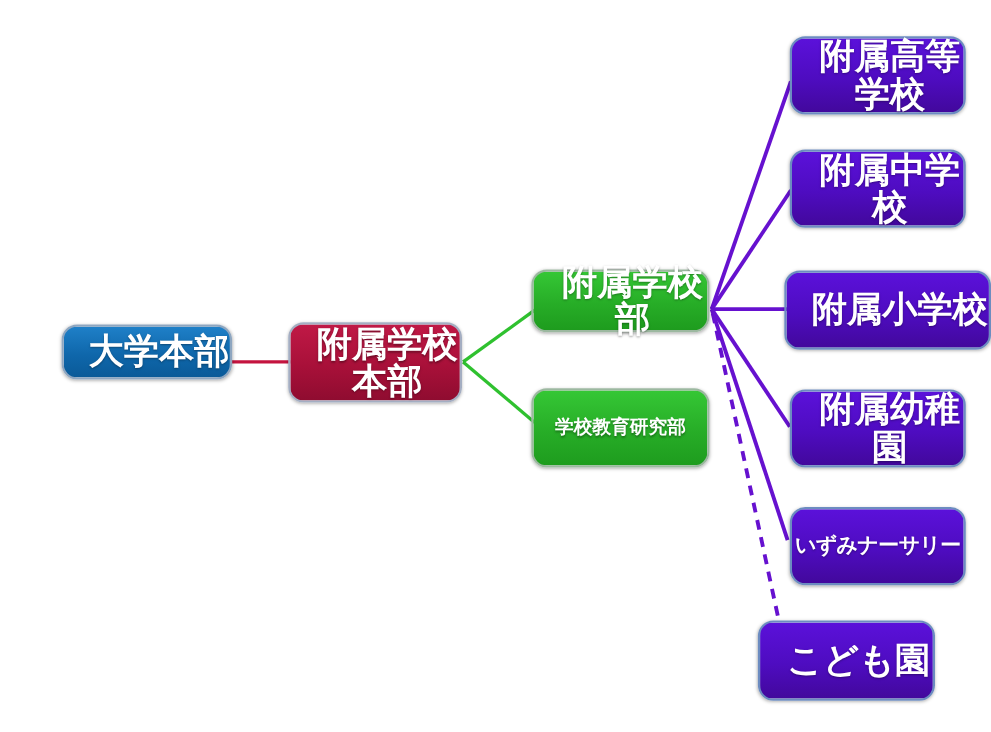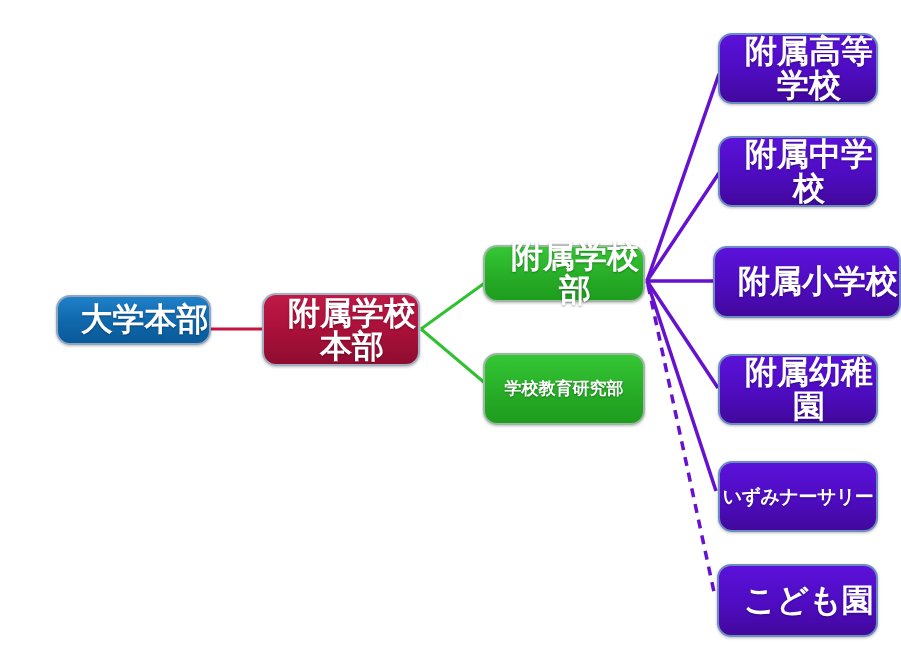--- a/index.html
+++ b/index.html
@@ -40,21 +40,21 @@
 
   .n-univ    {left:56px;  top:295px; width:155px; height:50px;}
   .n-hq      {left:262px; top:293px; width:158px; height:73px;}
   .n-dept    {left:483px; top:245px; width:162px; height:57px;}
   .n-research{left:483px; top:353px; width:162px; height:72px;}
   .n-high    {left:718px; top:33px;  width:160px; height:71px;}
   .n-jhs     {left:718px; top:136px; width:160px; height:71px;}
   .n-elem    {left:713px; top:246px; width:188px; height:72px;text-align:center;}
   .n-kind    {left:718px; top:354px; width:160px; height:71px;}
   .n-izumi   {left:718px; top:461px; width:160px; height:71px;}
-  .n-kodomo  {left:717px; top:564px; width:161px; height:73px;}
+  .n-kodomo  {left:689px; top:564px; width:161px; height:73px;}
 </style>
 </head>
 <body>
 
 <div id="canvas">
 
   <svg id="edges" width="901" height="665" viewBox="0 0 901 665">
     <line x1="211" y1="329" x2="264" y2="329" stroke="#c4143f" stroke-width="3"></line>
     <line x1="421" y1="329" x2="486" y2="282" stroke="#2fc12f" stroke-width="3"></line>
     <line x1="421" y1="329" x2="486" y2="384" stroke="#2fc12f" stroke-width="3"></line>

